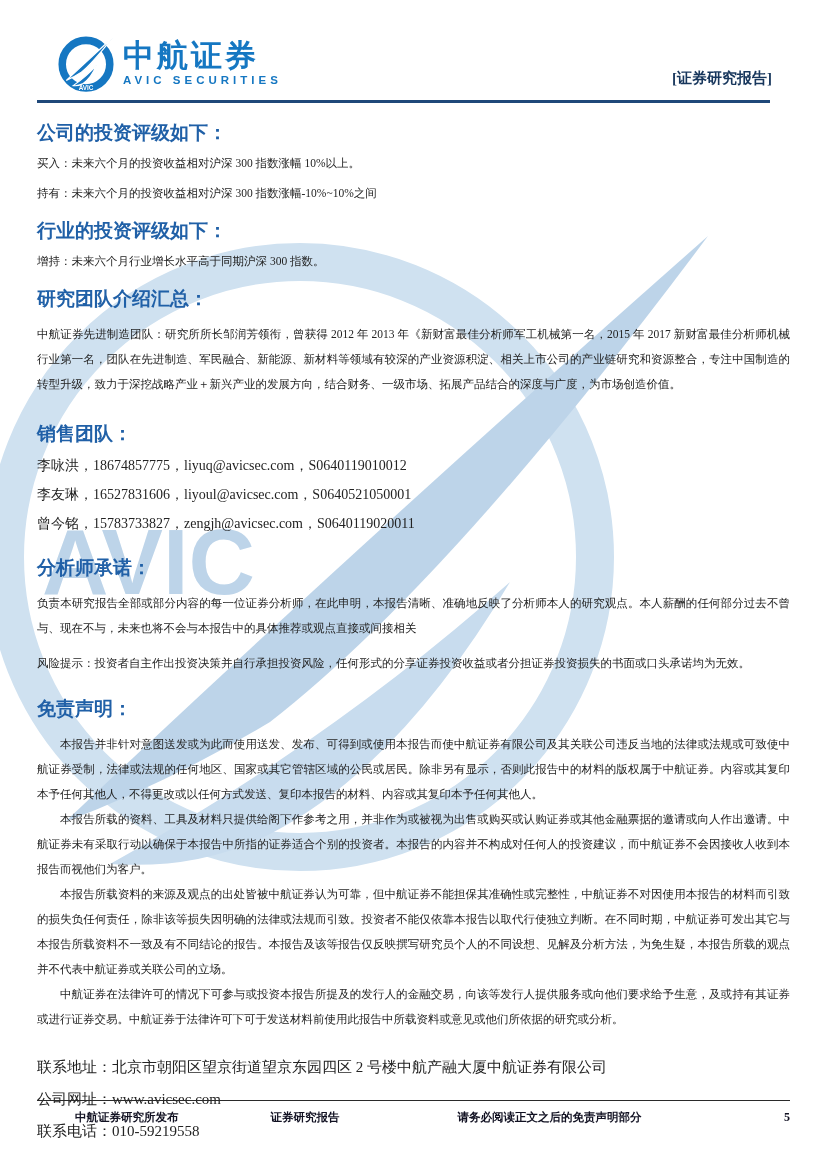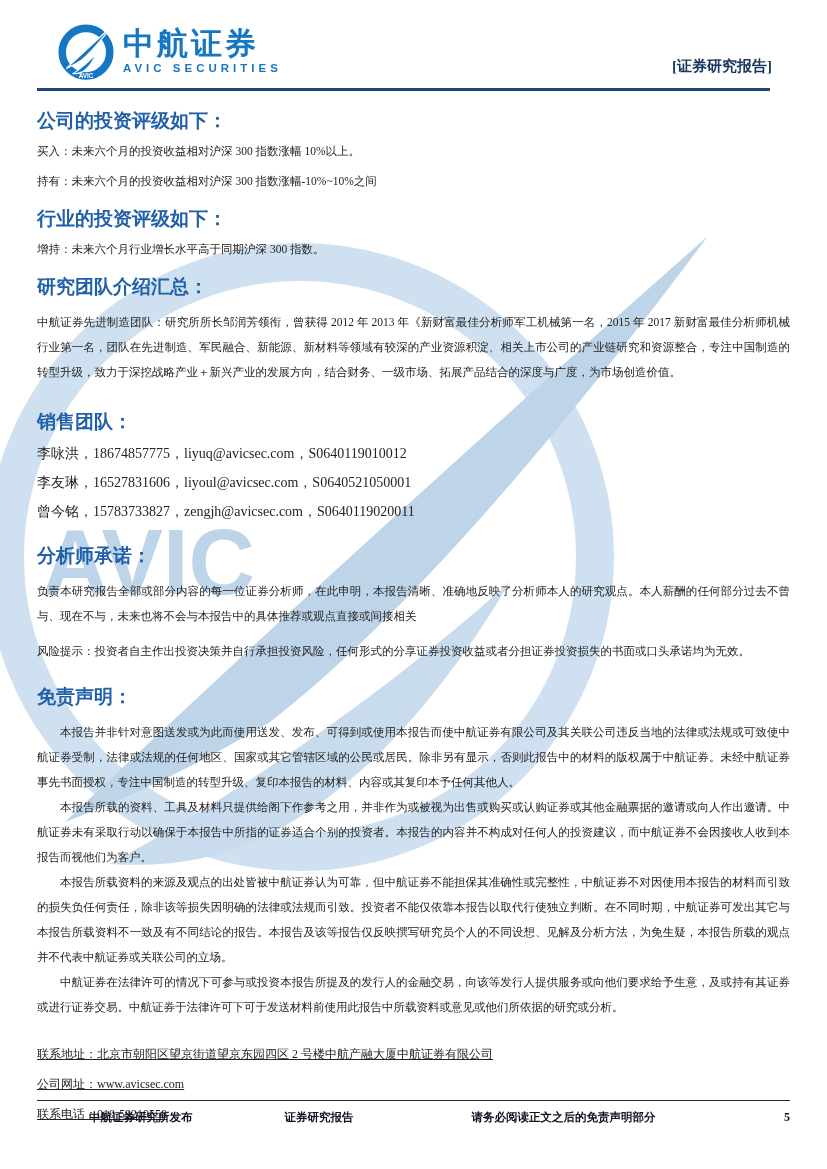--- a/index.html
+++ b/index.html
@@ -11,47 +11,47 @@
     position:relative;
     overflow:hidden;
   }
   .watermark{
     position:absolute;left:-30px;top:222px;width:760px;height:668px;
     z-index:0;pointer-events:none;
   }
   .page-inner{position:relative;z-index:1;padding:0 37px;}
 
   
-  .hdr{display:flex;justify-content:space-between;align-items:flex-end;padding-top:14px;height:66px;}
+  .hdr{display:flex;justify-content:space-between;align-items:flex-end;padding-top:14px;height:66px;margin-top:12px;}
   .logo-wrap{display:flex;align-items:center;margin-left:20px;}
   .logo-icon{width:58px;height:58px;margin-right:8px;}
   .logo-cn{font-family:"Liberation Sans","DejaVu Sans",sans-serif;font-weight:bold;
            font-size:31px;color:#1577c2;letter-spacing:3px;line-height:32px;}
   .logo-en{font-family:"Liberation Sans","DejaVu Sans",sans-serif;font-weight:bold;
            font-size:11.5px;color:#1577c2;letter-spacing:4px;margin-top:2px;}
   .report-tag{font-size:15px;font-weight:bold;color:#17365c;margin-bottom:4px;margin-right:18px;}
   .hdr-rule{height:3px;background:#1f4879;margin:8px 20px 0 0;}
 
   
   h2.sec{color:#2060a7;font-size:19px;font-weight:bold;margin:17px 0 10px;}
   p.line{font-size:11.5px;margin:0 0 15px;}
   p.par{font-size:11.5px;line-height:25px;text-align:justify;margin:0 0 4px;}
   p.par.ind{text-indent:2em;margin:0;}
   p.member{font-size:14px;margin:0 0 11px;}
   .contact{margin-top:26px;}
-  .contact p{font-size:12px;margin:0 0 13px;text-decoration:underline;}
+  .contact p{font-size:15px;margin:0 0 13px;}
 
   
   .footer{
     position:absolute;left:37px;right:37px;top:1100px;z-index:1;
     border-top:1px solid #2a2a2a;padding-top:9px;
     display:flex;align-items:baseline;
     font-weight:bold;font-size:11.5px;color:#111122;
   }
-  .footer .f1{margin-left:52px;}
+  .footer .f1{margin-left:38px;}
   .footer .f2{margin-left:92px;}
   .footer .f3{margin-left:118px;}
   .footer .spacer{flex:1;}
   .footer .pagenum{font-weight:bold;font-size:12px;}
 </style>
 </head>
 <body>
 
 <svg class="watermark" viewBox="0 0 760 668" xmlns="http://www.w3.org/2000/svg">
   <circle cx="330" cy="335" r="295" fill="none" stroke="#cfe1f0" stroke-width="38"></circle>
@@ -92,21 +92,21 @@
   <h2 class="sec" style="margin-top:24px;">销售团队：</h2>
   <p class="member">李咏洪，18674857775，liyuq@avicsec.com，S0640119010012</p>
   <p class="member">李友琳，16527831606，liyoul@avicsec.com，S0640521050001</p>
   <p class="member">曾今铭，15783733827，zengjh@avicsec.com，S0640119020011</p>
 
   <h2 class="sec" style="margin-top:22px;">分析师承诺：</h2>
   <p class="par" style="margin-bottom:10px;">负责本研究报告全部或部分内容的每一位证券分析师，在此申明，本报告清晰、准确地反映了分析师本人的研究观点。本人薪酬的任何部分过去不曾与、现在不与，未来也将不会与本报告中的具体推荐或观点直接或间接相关</p>
   <p class="par">风险提示：投资者自主作出投资决策并自行承担投资风险，任何形式的分享证券投资收益或者分担证券投资损失的书面或口头承诺均为无效。</p>
 
   <h2 class="sec" style="margin-top:20px;">免责声明：</h2>
-  <p class="par ind">本报告并非针对意图送发或为此而使用送发、发布、可得到或使用本报告而使中航证券有限公司及其关联公司违反当地的法律或法规或可致使中航证券受制，法律或法规的任何地区、国家或其它管辖区域的公民或居民。除非另有显示，否则此报告中的材料的版权属于中航证券。未经中航证券事先书面授权，专注中国制造的转型升级、复印本报告的材料、内容或其复印本予任何其他人。</p>
+  <p class="par ind">本报告并非针对意图送发或为此而使用送发、发布、可得到或使用本报告而使中航证券有限公司及其关联公司违反当地的法律或法规或可致使中航证券受制，法律或法规的任何地区、国家或其它管辖区域的公民或居民。除非另有显示，否则此报告中的材料的版权属于中航证券。内容或其复印本予任何其他人，不得更改或以任何方式发送、复印本报告的材料、内容或其复印本予任何其他人。</p>
   <p class="par ind">本报告所载的资料、工具及材料只提供给阁下作参考之用，并非作为或被视为出售或购买或认购证券或其他金融票据的邀请或向人作出邀请。中航证券未有采取行动以确保于本报告中所指的证券适合个别的投资者。本报告的内容并不构成对任何人的投资建议，而中航证券不会因接收人收到本报告而视他们为客户。</p>
   <p class="par ind">本报告所载资料的来源及观点的出处皆被中航证券认为可靠，但中航证券不能担保其准确性或完整性，中航证券不对因使用本报告的材料而引致的损失负任何责任，除非该等损失因明确的法律或法规而引致。投资者不能仅依靠本报告以取代行使独立判断。在不同时期，中航证券可发出其它与本报告所载资料不一致及有不同结论的报告。本报告及该等报告仅反映撰写研究员个人的不同设想、见解及分析方法，为免生疑，本报告所载的观点并不代表中航证券或关联公司的立场。</p>
   <p class="par ind">中航证券在法律许可的情况下可参与或投资本报告所提及的发行人的金融交易，向该等发行人提供服务或向他们要求给予生意，及或持有其证券或进行证券交易。中航证券于法律许可下可于发送材料前使用此报告中所载资料或意见或他们所依据的研究或分析。</p>
 
   <div class="contact">
     <p><span>联系地址：</span><span>北京市朝阳区望京街道望京东园四区 2 号楼中航产融大厦中航证券有限公司</span></p>
     <p><span>公司网址：</span><span>www.avicsec.com</span></p>
     <p><span>联系电话：</span><span>010-59219558</span></p>
 
   </div>

